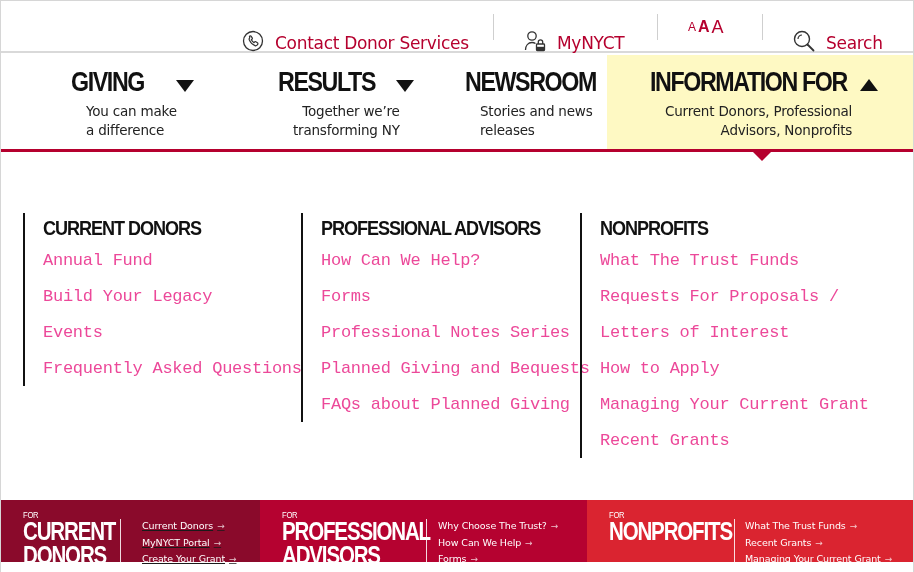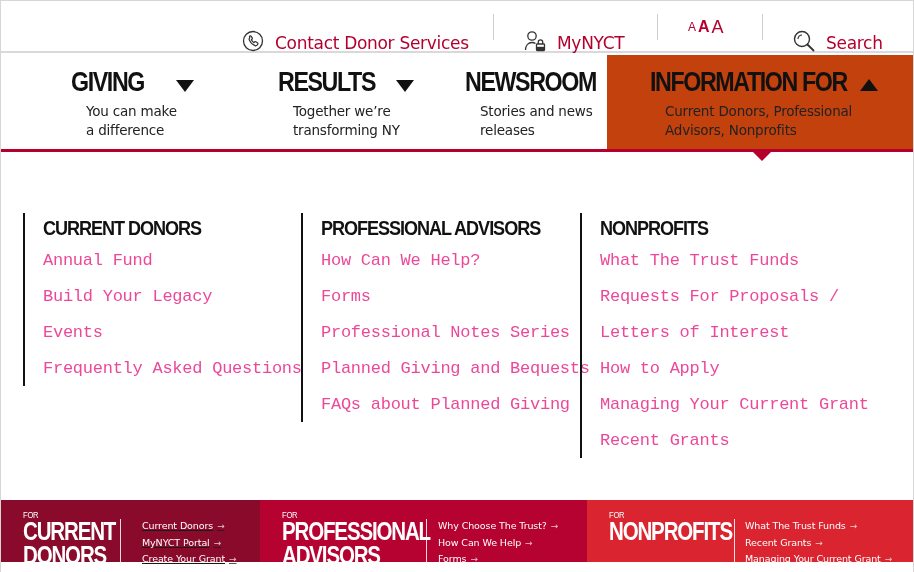--- a/index.html
+++ b/index.html
@@ -12,21 +12,21 @@
     .utility { position: absolute; left: 0; top: 0; width: 912px; height: 52px; border-bottom: 2px solid #d9d9d9; }
     .util-item { position: absolute; top: 0; height: 52px; display: flex; align-items: flex-end; color: #b5002e; font-family: "DejaVu Sans", sans-serif; font-size: 17px; text-decoration: none; cursor: pointer; letter-spacing: -0.3px; }
     .util-item .ico { width: 24px; height: 24px; margin-right: 10px; display: inline-flex; align-items: center; justify-content: center; }
     .util-sep { position: absolute; top: 13px; width: 1px; height: 26px; background: #cfcfcf; }
     .textsize { position: absolute; top: 0; height: 52px; display: flex; align-items: center; color: #b5002e; cursor: pointer; font-family: "Liberation Sans", sans-serif; }
     .textsize span { margin-right: 2px; }
 
     
     .mainnav { position: absolute; left: 0; top: 54px; width: 912px; height: 94px; }
     .nav-item { position: absolute; top: 0; height: 94px; cursor: pointer; }
-    .nav-item.active { background: #c2410c; }
+    .nav-item.active { background: #fef9c3; text-align: right; }
     .nav-title { position: absolute; top: 12px; font-family: "Liberation Sans", sans-serif; font-weight: bold; font-size: 27px; letter-spacing: -1.6px; color: #111; transform: scaleX(0.86); transform-origin: left center; white-space: nowrap; }
     .nav-sub { position: absolute; top: 47px; font-family: "DejaVu Sans", sans-serif; font-size: 13.5px; line-height: 19px; color: #222; letter-spacing: -0.2px; white-space: pre-line; margin-left: 15px; }
     .nav-caret { position: absolute; top: 25px; width: 0; height: 0; }
     .caret-down { border-left: 9px solid transparent; border-right: 9px solid transparent; border-top: 12px solid #111; }
     .caret-up { border-left: 9px solid transparent; border-right: 9px solid transparent; border-bottom: 12px solid #111; }
     .nav-rule { position: absolute; left: 0; top: 148px; width: 912px; height: 3px; background: #b5002e; }
     .nav-pointer { position: absolute; left: 752px; top: 151px; width: 0; height: 0; border-left: 9px solid transparent; border-right: 9px solid transparent; border-top: 9px solid #b5002e; }
 
     
     .col { position: absolute; top: 212px; border-left: 2px solid #111; }
@@ -95,21 +95,21 @@
 
   <div class="mainnav">
     <div class="nav-item" style="left:0; width:240px;">
       <div class="nav-title" style="left:70px;">GIVING</div>
       <div class="nav-sub" style="left:70px;">You can make
 a difference</div>
       <div class="nav-caret caret-down" style="left:175px;"></div>
     </div>
     <div class="nav-item" style="left:240px; width:200px;">
       <div class="nav-title" style="left:37px;">RESULTS</div>
-      <div class="nav-sub" style="left:37px;">Together we’re
+      <div class="nav-sub" style="left:37px;text-align:right;">Together we’re
 transforming NY</div>
       <div class="nav-caret caret-down" style="left:155px;"></div>
     </div>
     <div class="nav-item" style="left:440px; width:166px;">
       <div class="nav-title" style="left:24px;">NEWSROOM</div>
       <div class="nav-sub" style="left:24px;">Stories and news
 releases</div>
     </div>
     <div class="nav-item active" style="left:606px; width:306px;">
       <div class="nav-title" style="left:43px;">INFORMATION FOR</div>

